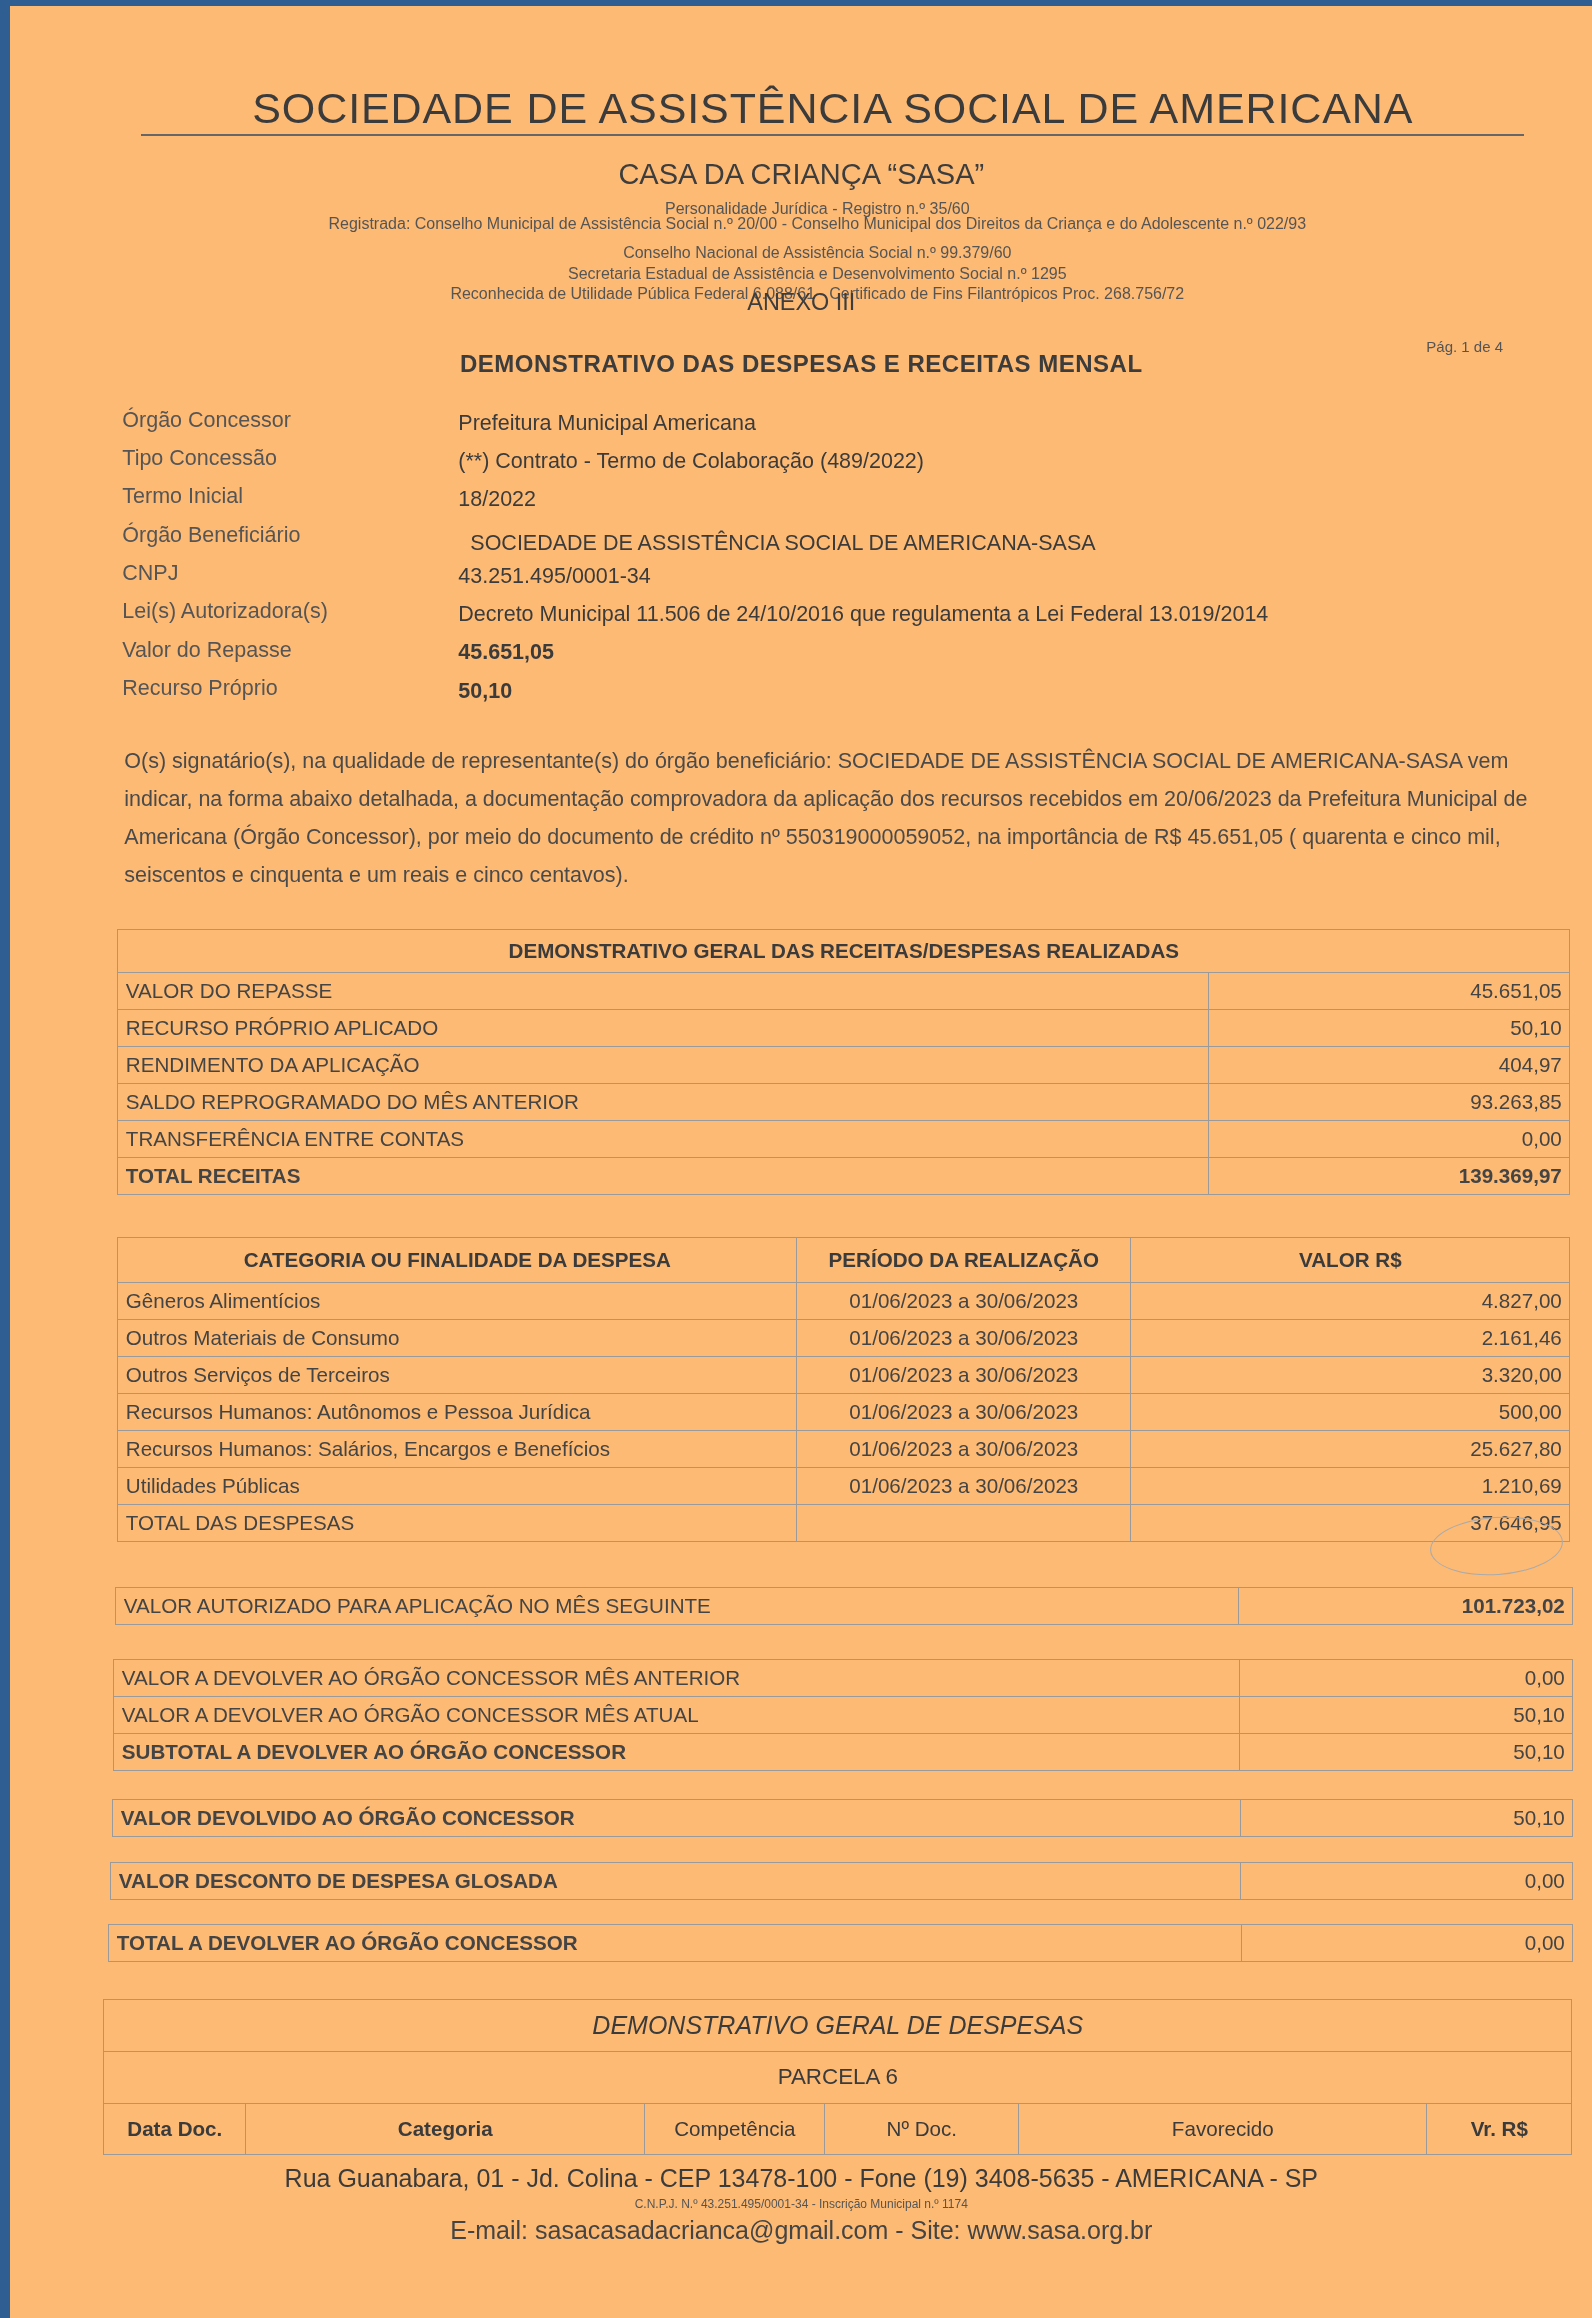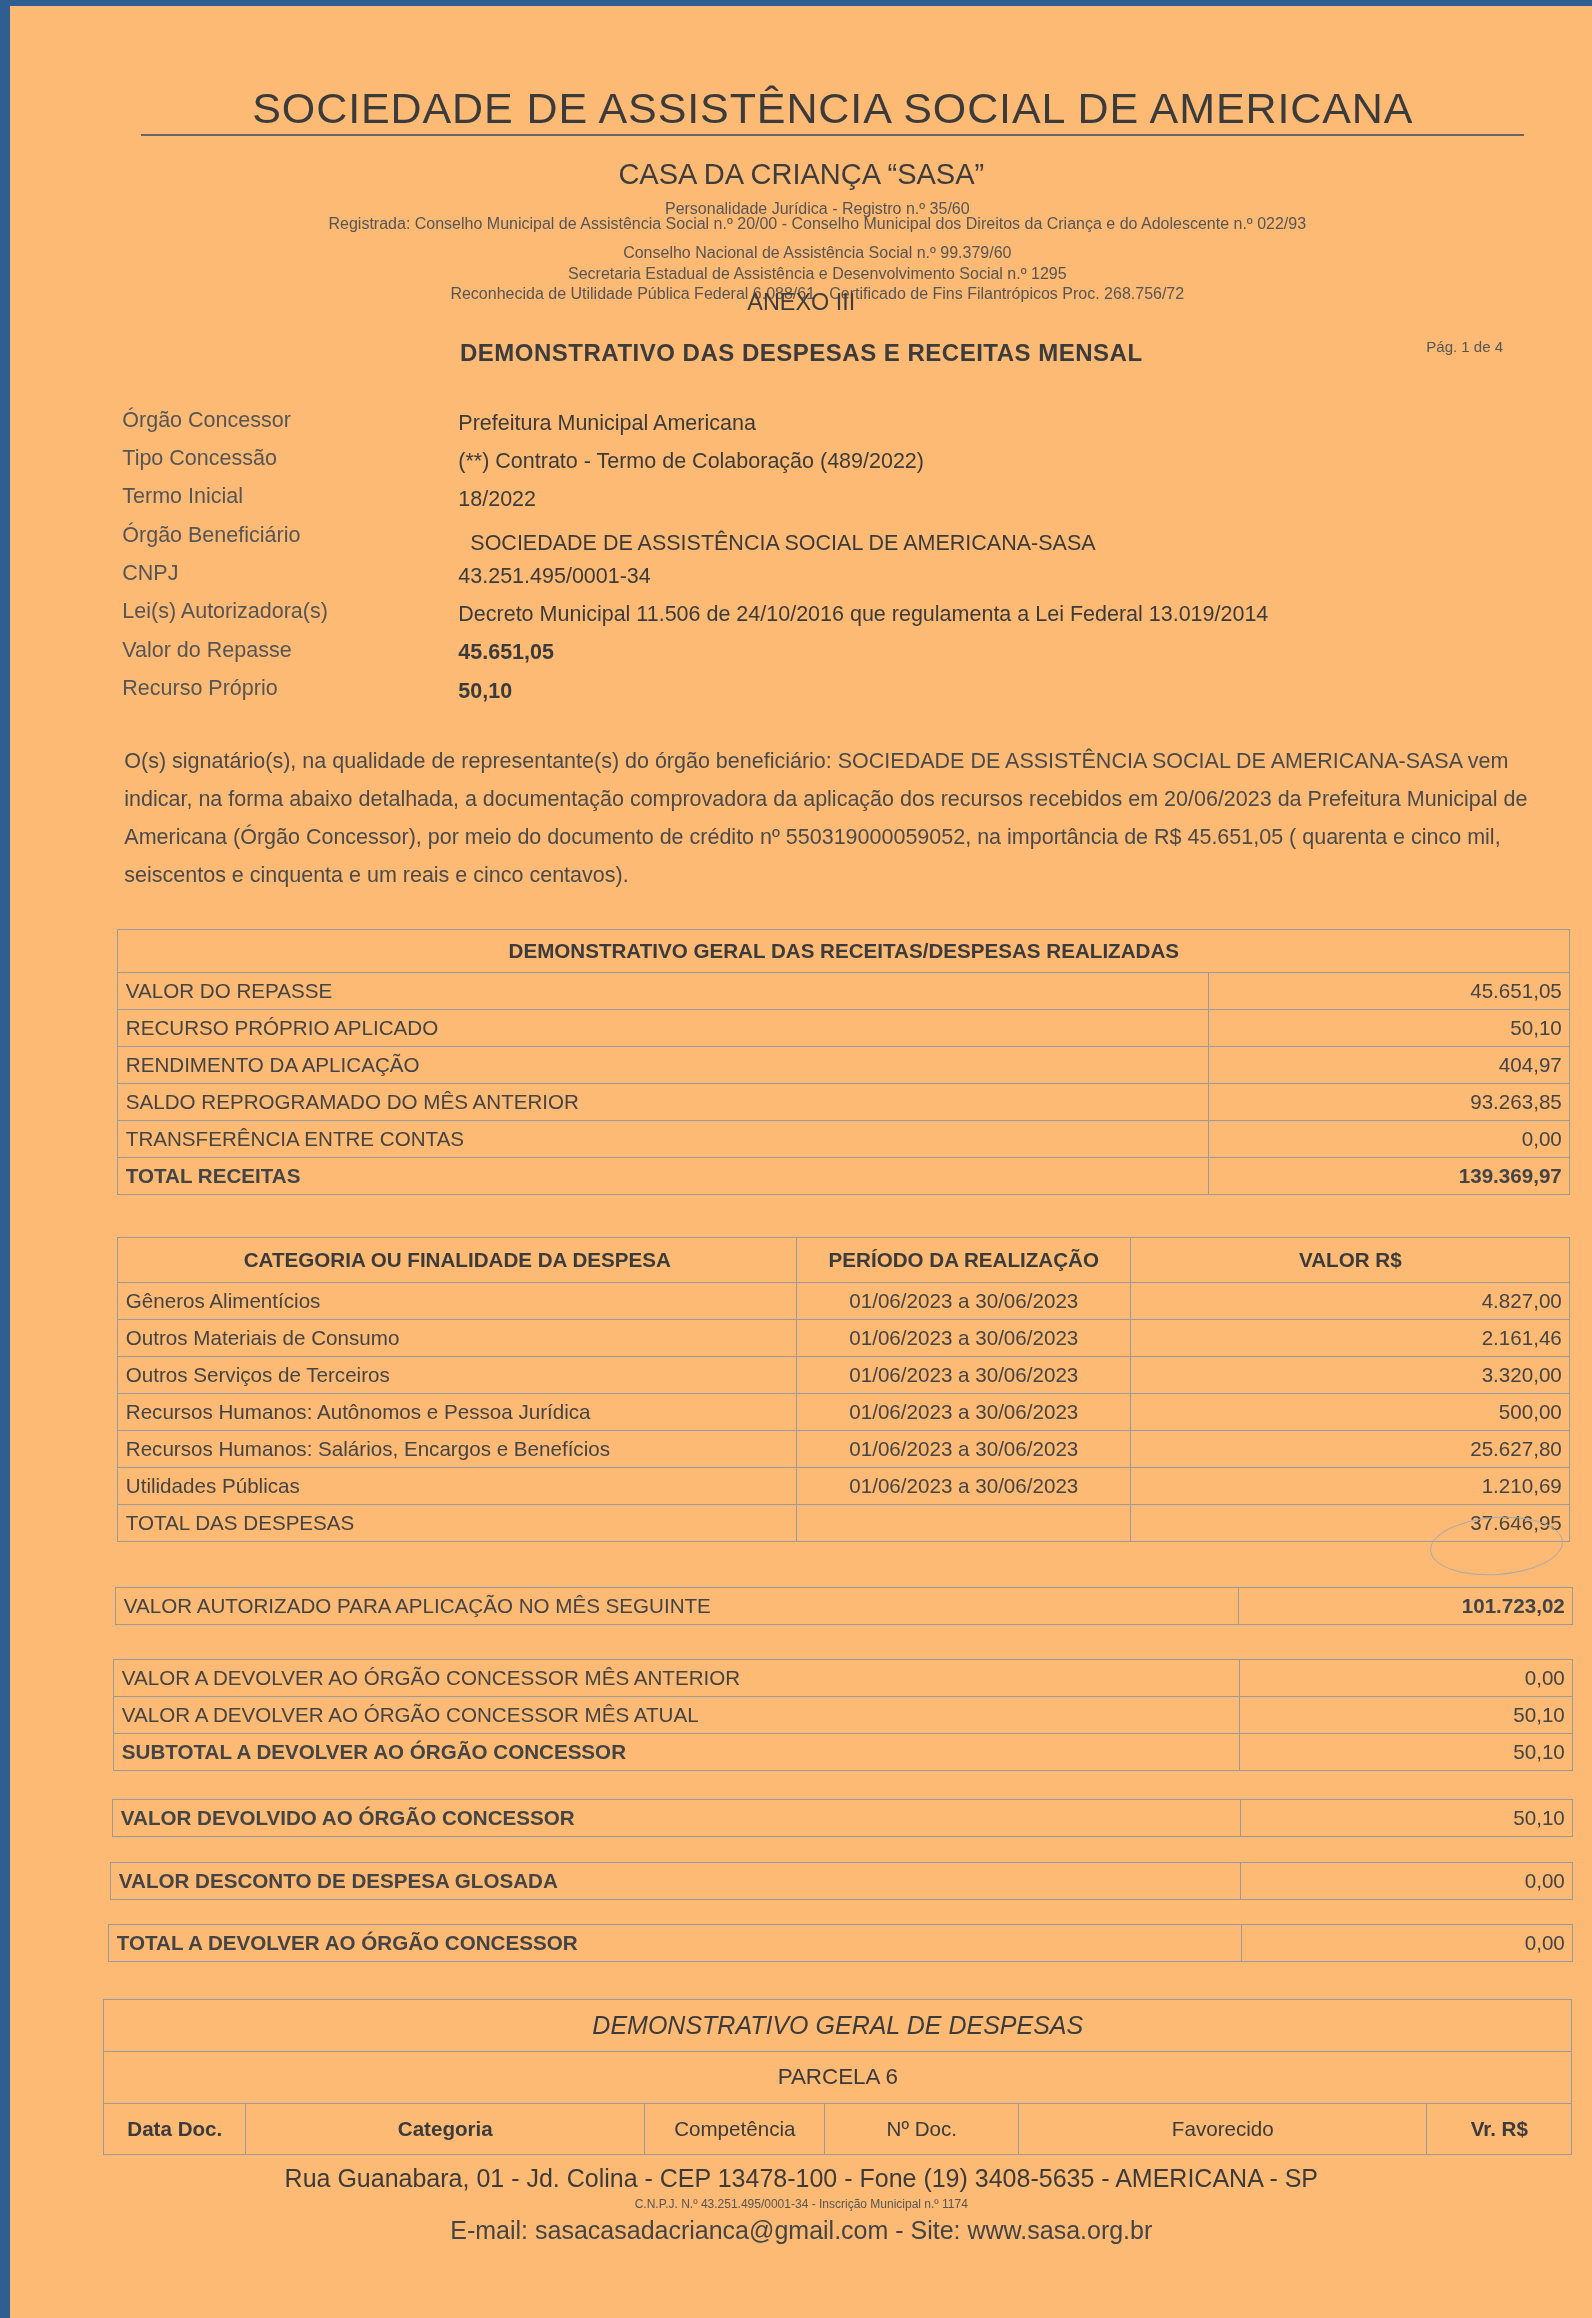--- a/index.html
+++ b/index.html
@@ -22,21 +22,21 @@
   .org-title {
     top: 77px; left: 131px; width: 1383px;
     font-size: 43px; letter-spacing: 0.9px; color: #3b3b3b;
     text-align: center; white-space: nowrap;
     border-bottom: 2.8px solid #666;
     line-height: 51px;
   }
   .sub-title { top: 152px; font-size: 29px; color: #3d3d3d; }
   .reg-line { font-size: 16px; color: #555; white-space: nowrap; padding-left: 32px; }
   .anexo { top: 283px; font-size: 23.4px; color: #3d3d3d; }
-  .doc-title { top: 333px; font-size: 24px; font-weight: bold; color: #3c3c3c; letter-spacing: 0.5px; }
+  .doc-title { top: 344px; font-size: 24px; font-weight: bold; color: #3c3c3c; letter-spacing: 0.5px; }
   .page-num { top: 332px; left: 1416px; font-size: 15px; color: #555; }
 
   .kv { left: 112px; font-size: 21.5px; color: #555; }
   .kv-val { left: 448px; font-size: 21.5px; color: #3b3b3b; white-space: nowrap; }
   .kv-val.bold { font-weight: bold; }
 
   .para { left: 114px; width: 1439px; top: 736px; font-size: 21.5px; line-height: 38px; color: #4a4a4a; }
 
   table.grid {
     position: absolute; border-collapse: collapse;

